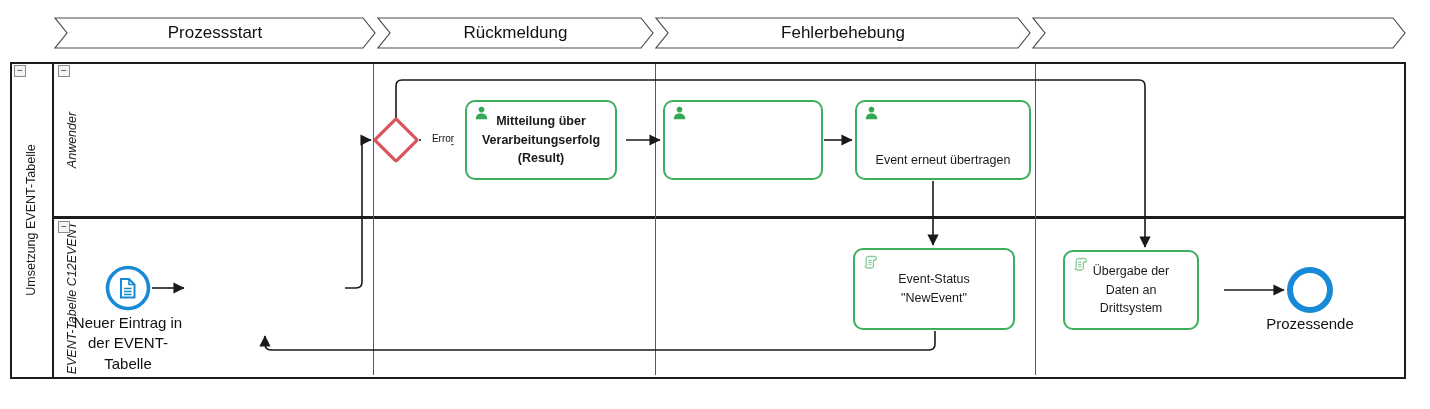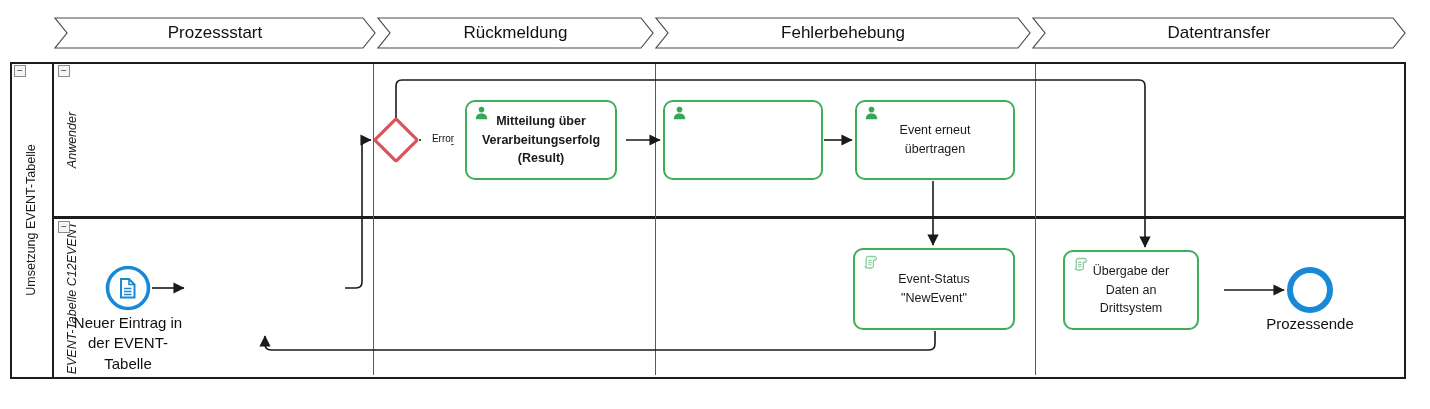--- a/index.html
+++ b/index.html
@@ -89,21 +89,20 @@
         <path d="M124,288.5 h7.5 M124,291.5 h7.5 M124,294.5 h7.5" stroke="#1789d6" stroke-width="1.7"></path>
       </g>
     </g>
 
     <circle cx="1310" cy="290" r="20" fill="#ffffff" stroke="#1789d6" stroke-width="6"></circle>
   </svg>
 
   <div class="phase-label" style="left:55px;width:320px;">Prozessstart</div>
   <div class="phase-label" style="left:378px;width:275px;">Rückmeldung</div>
   <div class="phase-label" style="left:656px;width:374px;">Fehlerbehebung</div>
-  <div class="phase-label" style="left:1033px;width:372px;">Datentransfer</div>
 
   <div class="vlabel" style="left:-119px;top:212px;width:300px;height:16px;">Umsetzung EVENT-Tabelle</div>
   <div class="vlabel italic" style="left:-78px;top:132px;width:300px;height:16px;">Anwender</div>
   <div class="vlabel italic" style="left:-78px;top:290px;width:300px;height:16px;">EVENT-Tabelle C12EVENT</div>
 
   <div class="collapse-box" style="left:14px;top:65px;">−</div>
   <div class="collapse-box" style="left:58px;top:65px;">−</div>
   <div class="collapse-box" style="left:58px;top:221px;">−</div>
 
 
@@ -119,21 +118,21 @@
 
   <div class="task" style="left:663px;top:100px;width:160px;height:80px;">
     <span class="corner-icon">
       <svg width="15" height="14" viewBox="0 0 15 14">
         <circle cx="7.5" cy="3.6" r="2.8" fill="#35a853"></circle>
         <path d="M1.8,13.2 c0,-4 2.5,-5.6 5.7,-5.6 c3.2,0 5.7,1.6 5.7,5.6 z" fill="#35a853"></path>
       </svg>
     </span>
   </div>
 
-  <div class="task" style="left:855px;top:100px;width:160px;height:80px;">
+  <div class="task" style="left:855px;top:100px;width:176px;height:80px;align-items:flex-end;">
     <span class="corner-icon">
       <svg width="15" height="14" viewBox="0 0 15 14">
         <circle cx="7.5" cy="3.6" r="2.8" fill="#35a853"></circle>
         <path d="M1.8,13.2 c0,-4 2.5,-5.6 5.7,-5.6 c3.2,0 5.7,1.6 5.7,5.6 z" fill="#35a853"></path>
       </svg>
     </span>
     <span>Event erneut übertragen</span>
   </div>
 
   <div class="task" style="left:853px;top:248px;width:162px;height:82px;">

